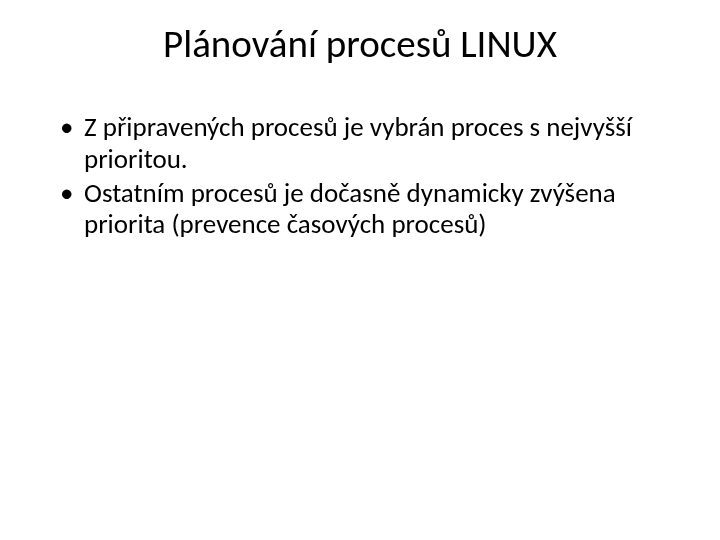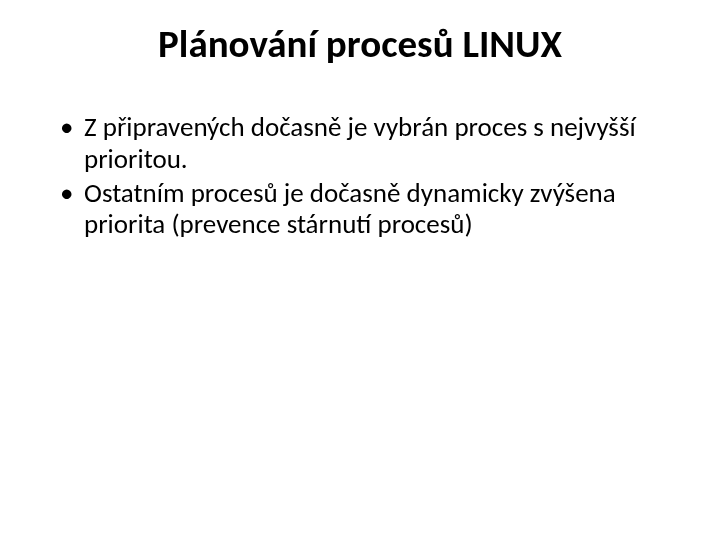--- a/index.html
+++ b/index.html
@@ -13,21 +13,21 @@
     overflow: hidden;
   }
   .slide {
     width: 720px;
     height: 540px;
     box-sizing: border-box;
     padding: 22px 50px 40px 50px;
   }
   .title {
     font-size: 39px;
-    font-weight: 700;
+    font-weight: 400;
     text-align: center;
     margin: 0 0 44px 0;
     line-height: 1.15;
   }
   ul.body {
     list-style: none;
     margin: 0;
     padding: 0 8px 0 8px;
   }
   ul.body > li {
@@ -45,16 +45,16 @@
     font-size: 27px;
     line-height: 1.18;
   }
 </style>
 </head>
 <body>
 
 <div class="slide">
   <h1 class="title">Plánování procesů LINUX</h1>
   <ul class="body">
-    <li>Z připravených dočasně je vybrán proces s nejvyšší prioritou.</li>
-    <li>Ostatním procesů je dočasně dynamicky zvýšena priorita (prevence stárnutí procesů)</li>
+    <li>Z připravených procesů je vybrán proces s nejvyšší prioritou.</li>
+    <li>Ostatním procesů je dočasně dynamicky zvýšena priorita (prevence časových procesů)</li>
   </ul>
 </div>
 
 </body></html>

